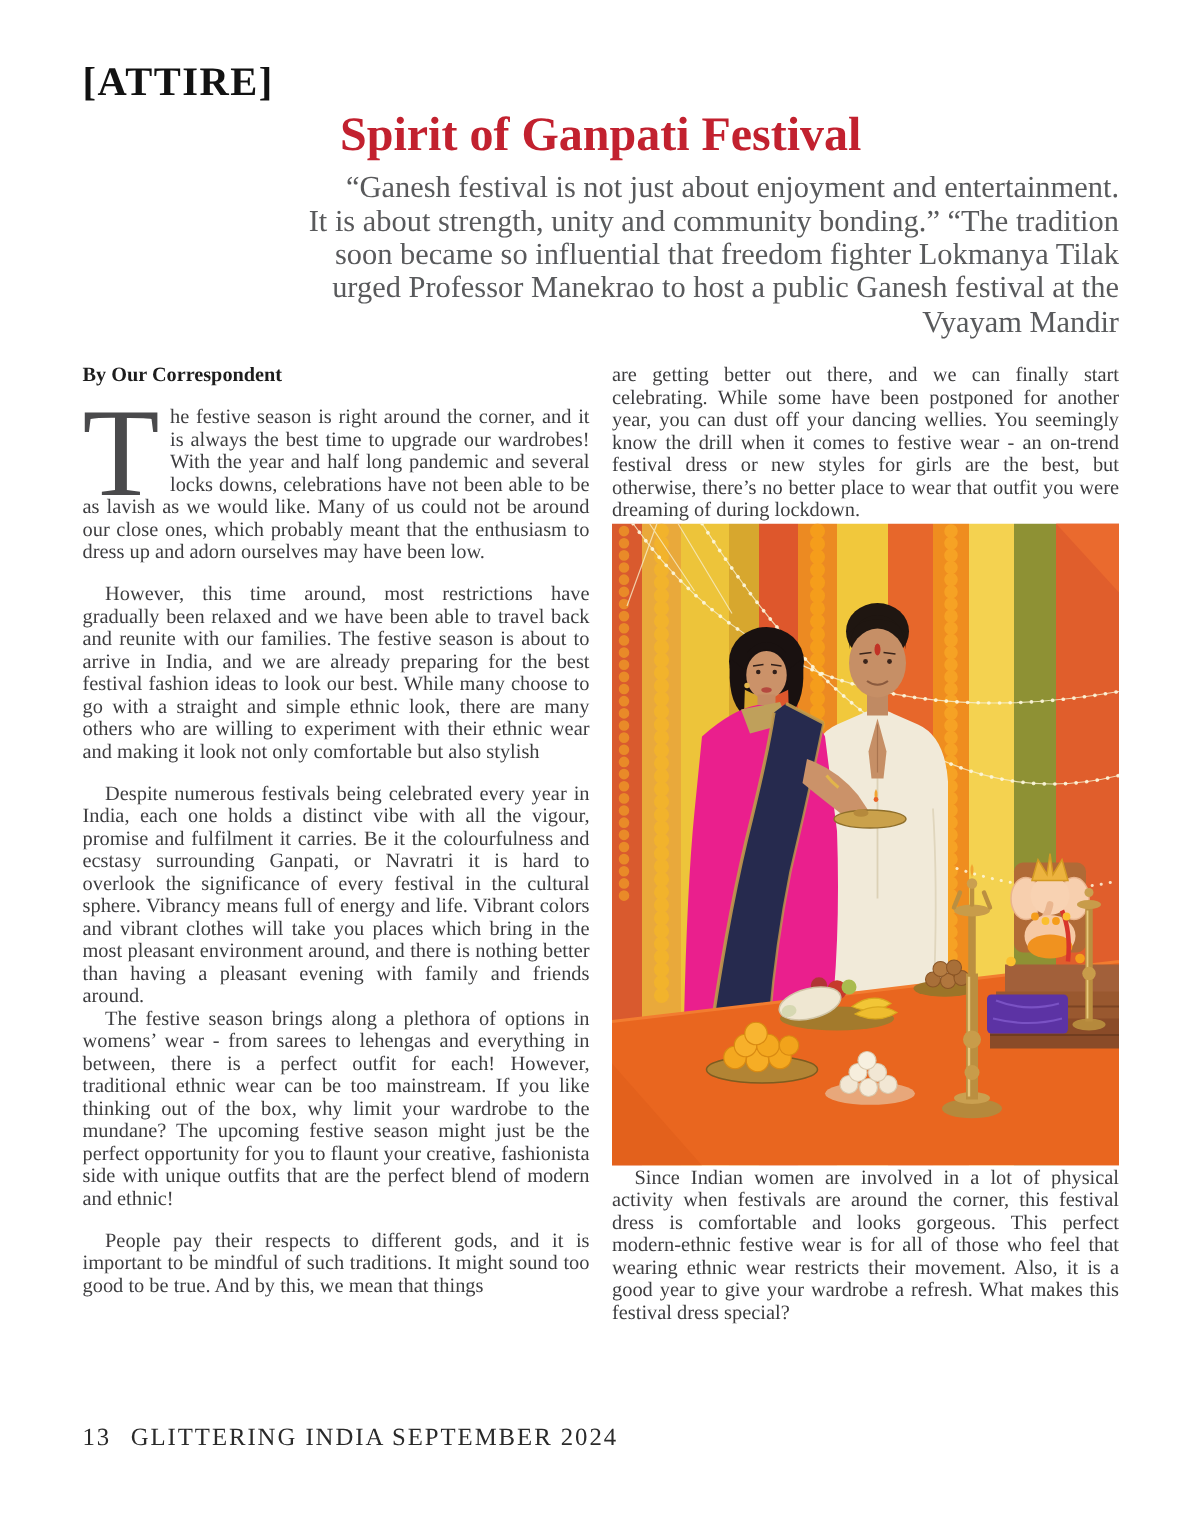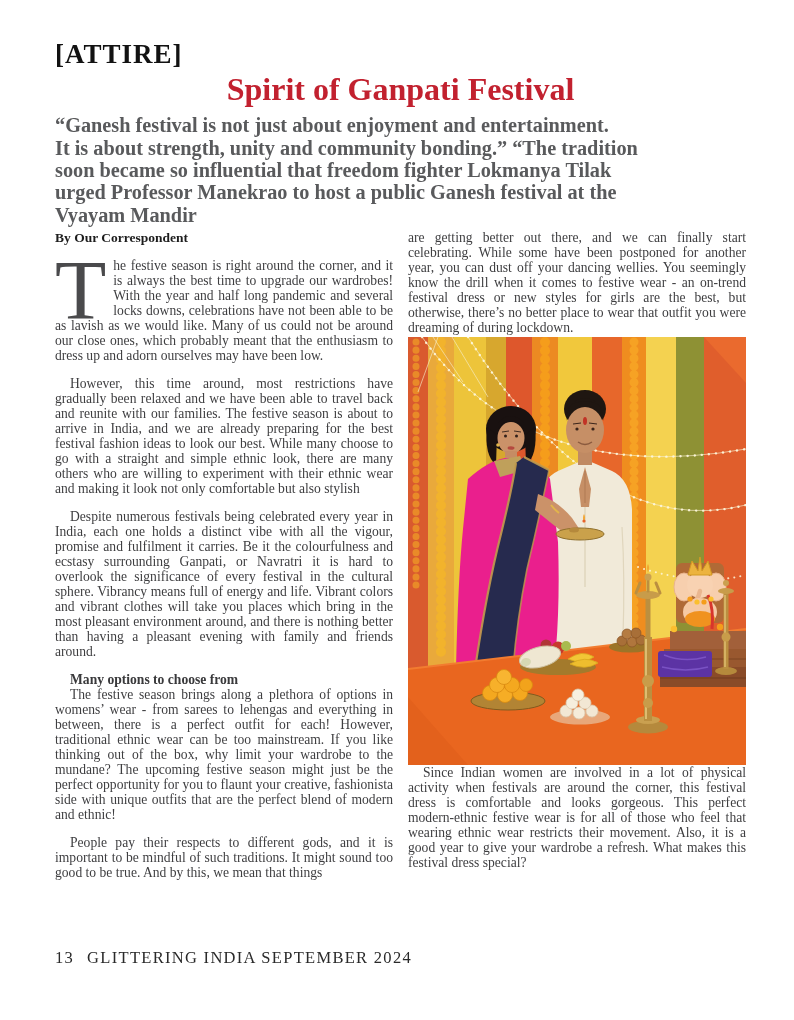--- a/index.html
+++ b/index.html
@@ -6,22 +6,22 @@
     --red:#c2212f;
     --sub-gray:#595a5c;
     --body:#3e3e40;
     --ink:#1d1d1d;
   }
   html,body{margin:0;padding:0;background:#ffffff;}
   body{width:794px;height:1020px;position:relative;font-family:"Liberation Serif",serif;overflow:hidden;}
   .page{position:absolute;inset:0;padding:40px 48px 4px 55px;box-sizing:border-box;}
   .kicker{font-size:27px;font-weight:700;color:#121212;letter-spacing:1px;line-height:1.05;}
   .title{margin-top:5px;text-align:center;font-size:32px;font-weight:700;color:var(--red);line-height:1.06;}
-  .subtitle{margin-top:7px;text-align:left;font-size:20.3px;font-weight:700;color:var(--sub-gray);line-height:22.4px;white-space:pre-line;}
-  .columns{display:flex;gap:15px;margin-top:4px;}
+  .subtitle{margin-top:7px;text-align:right;font-size:20.3px;font-weight:400;color:var(--sub-gray);line-height:22.4px;white-space:pre-line;}
+  .columns{display:flex;gap:15px;margin-top:16px;}
   .col{width:338px;box-sizing:border-box;}
   .byline{font-size:13.5px;font-weight:700;color:var(--ink);margin:0 0 13px 0;line-height:15px;}
   p.body{margin:0;font-size:13.6px;line-height:15px;color:var(--body);text-align:justify;}
   p.gap{margin-top:13px;}
   .indent{text-indent:15px;}
   .dropcap{float:left;font-size:84px;line-height:60px;height:58px;margin:3px 7px -4px 0;color:#4a4a4c;}
   .subhead{margin:13px 0 0 0;font-size:13.6px;line-height:15px;font-weight:700;color:#39393b;text-indent:15px;}
   figure{margin:2px 0 0 0;padding:0;width:338px;height:428px;}
   figure svg{display:block;}
   .after-photo{margin-top:22px;}
@@ -47,21 +47,20 @@
 
     <div class="col">
       <div class="byline">By Our Correspondent</div>
 
       <p class="body"><span class="dropcap">T</span><span>he festive season is right around the corner, and it is always the best time to upgrade our wardrobes! With the year and half long pandemic and several locks downs, celebrations have not been able to be as lavish as we would like. Many of us could not be around our close ones, which probably meant that the enthusiasm to dress up and adorn ourselves may have been low.</span></p>
 
       <p class="body gap indent">However, this time around, most restrictions have gradually been relaxed and we have been able to travel back and reunite with our families. The festive season is about to arrive in India, and we are already preparing for the best festival fashion ideas to look our best. While many choose to go with a straight and simple ethnic look, there are many others who are willing to experiment with their ethnic wear and making it look not only comfortable but also stylish</p>
 
       <p class="body gap indent">Despite numerous festivals being celebrated every year in India, each one holds a distinct vibe with all the vigour, promise and fulfilment it carries. Be it the colourfulness and ecstasy surrounding Ganpati, or Navratri it is hard to overlook the significance of every festival in the cultural sphere. Vibrancy means full of energy and life. Vibrant colors and vibrant clothes will take you places which bring in the most pleasant environment around, and there is nothing better than having a pleasant evening with family and friends around.</p>
 
-      <p class="subhead">Many options to choose from</p>
 
       <p class="body indent">The festive season brings along a plethora of options in womens’ wear - from sarees to lehengas and everything in between, there is a perfect outfit for each! However, traditional ethnic wear can be too mainstream. If you like thinking out of the box, why limit your wardrobe to the mundane? The upcoming festive season might just be the perfect opportunity for you to flaunt your creative, fashionista side with unique outfits that are the perfect blend of modern and ethnic!</p>
 
       <p class="body gap indent">People pay their respects to different gods, and it is important to be mindful of such traditions. It might sound too good to be true. And by this, we mean that things</p>
     </div>
 
     <div class="col">
       <p class="body">are getting better out there, and we can finally start celebrating. While some have been postponed for another year, you can dust off your dancing wellies. You seemingly know the drill when it comes to festive wear - an on-trend festival dress or new styles for girls are the best, but otherwise, there’s no better place to wear that outfit you were dreaming of during lockdown.</p>
 
       <figure role="img" aria-label="Couple in festive attire — woman in pink saree with navy pallu and man in cream kurta doing namaste — standing behind an orange puja table with laddoos, pedas, fruits, coconut, brass lamps and a Ganesha idol, against orange, yellow and green drapes with marigold garlands and string lights">

